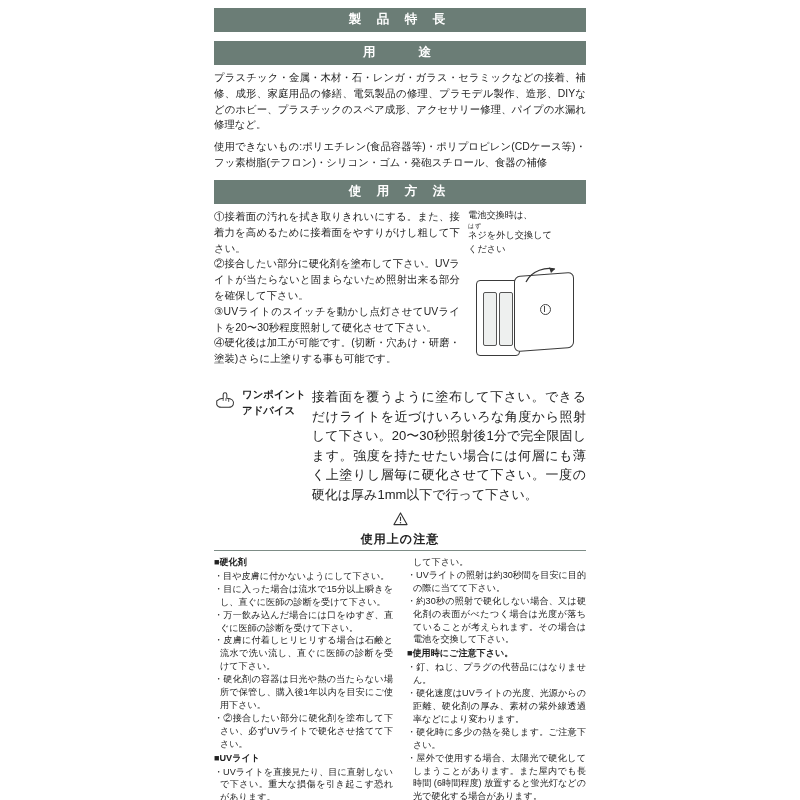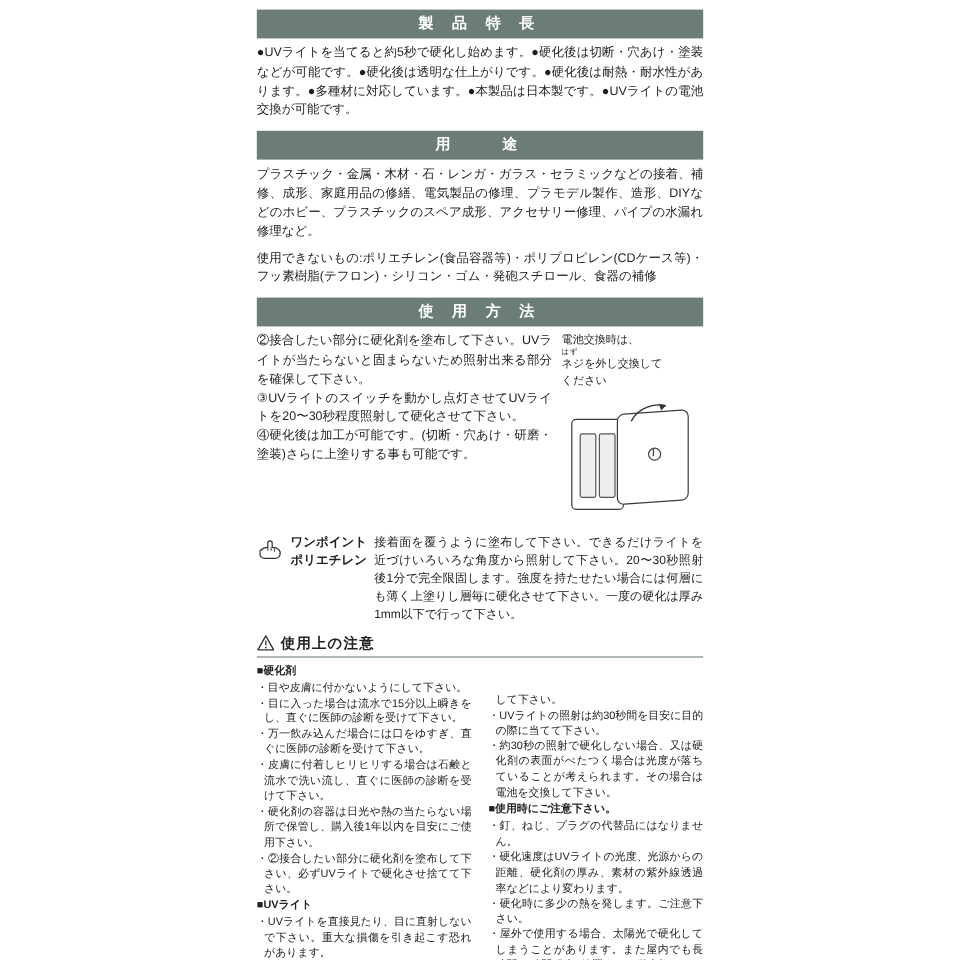--- a/index.html
+++ b/index.html
@@ -155,32 +155,33 @@
     padding-top: 2px;
   }
   .advice-title {
     font-size: 10.4px;
     font-weight: 700;
     line-height: 1.5;
     white-space: nowrap;
     flex: 0 0 auto;
   }
   .advice-body {
-    font-size: 10px;
+    font-size: 13px;
     line-height: 1.5;
     text-align: justify;
   }
   
   .caution-head {
     display: flex;
     align-items: center;
     gap: 5px;
     border-bottom: 1.4px solid #7d8c86;
     padding-bottom: 2px;
     margin-bottom: 5px;
+    flex-direction: column;
   }
   .caution-title {
     font-size: 12px;
     font-weight: 700;
     letter-spacing: 1px;
   }
   .cols {
     display: flex;
     gap: 14px;
     font-size: 9.1px;
@@ -198,45 +199,44 @@
     margin-top: 0;
   }
   .li {
     text-indent: -6px;
     padding-left: 6px;
     margin-bottom: 0;
     text-align: justify;
   }
   .tiny-indent {
     padding-left: 6px;
-    margin-top: 24px;
   }
 </style>
 </head>
 <body>
 
 <div class="page">
   <div class="sheet">
 
     <div class="block">
       <div class="band">製 品 特 長</div>
-      <p class="body-text">●UVライトを当てると約5秒で硬化し始めます。●硬化後は切断・穴あけ・塗装などが可能です。●硬化後は透明な仕上がりです。●硬化後は耐熱・耐水性があります。●多種材に対応しています。●本製品は日本製です。●UVライトの電池交換が可能です。</p>
     </div>
 
     <div class="block">
       <div class="band">用　　途</div>
       <p class="body-text">プラスチック・金属・木材・石・レンガ・ガラス・セラミックなどの接着、補修、成形、家庭用品の修繕、電気製品の修理、プラモデル製作、造形、DIYなどのホビー、プラスチックのスペア成形、アクセサリー修理、パイプの水漏れ修理など。</p>
       <div class="gap"></div>
       <p class="body-text">使用できないもの:ポリエチレン(食品容器等)・ポリプロピレン(CDケース等)・フッ素樹脂(テフロン)・シリコン・ゴム・発砲スチロール、食器の補修</p>
     </div>
 
     <div class="block">
       <div class="band">使 用 方 法</div>
       <div class="usage-wrap">
         <div class="usage-steps">
+          <p class="body-text">①接着面の汚れを拭き取りきれいにする。また、接着力を高めるために接着面をやすりがけし粗して下さい。</p>
           <p class="body-text">②接合したい部分に硬化剤を塗布して下さい。UVライトが当たらないと固まらないため照射出来る部分を確保して下さい。</p>
           <p class="body-text">③UVライトのスイッチを動かし点灯させてUVライトを20〜30秒程度照射して硬化させて下さい。</p>
           <p class="body-text">④硬化後は加工が可能です。(切断・穴あけ・研磨・塗装)さらに上塗りする事も可能です。</p>
         </div>
         <div class="usage-side">
           <div>電池交換時は、</div>
           <span class="ruby">はず</span>
           <div>ネジを外し交換して</div>
           <div>ください</div>
 
@@ -257,21 +257,21 @@
 
     <div class="advice">
       <div class="hand-icon">
         <svg width="22" height="22" viewBox="0 0 24 24">
           <path d="M3,13 q3,-3 7,-3 l0,-4 q0,-2 2,-2 q2,0 2,2 l0,4 q4,0 6,2 q2,2 1,5 q-1,3 -5,3 l-8,0 q-4,0 -5,-3 z" fill="none" stroke="#333" stroke-width="1.1" stroke-linejoin="round"></path>
           <path d="M10,10 l0,3 M13,10 l0,3 M16,11 l0,3" stroke="#333" stroke-width="0.9" fill="none"></path>
         </svg>
       </div>
       <div class="advice-title">
         <div>ワンポイント</div>
-        <div>ポリエチレン</div>
+        <div>アドバイス</div>
       </div>
       <div class="advice-body">接着面を覆うように塗布して下さい。できるだけライトを近づけいろいろな角度から照射して下さい。20〜30秒照射後1分で完全限固します。強度を持たせたい場合には何層にも薄く上塗りし層毎に硬化させて下さい。一度の硬化は厚み1mm以下で行って下さい。</div>
     </div>
 
     <div class="block">
       <div class="caution-head">
         <svg width="15" height="14" viewBox="0 0 16 15">
           <path d="M8,1 L15,13.5 L1,13.5 Z" fill="none" stroke="#333" stroke-width="1.2" stroke-linejoin="round"></path>
           <path d="M8,5 L8,9.5" stroke="#333" stroke-width="1.2"></path>
           <circle cx="8" cy="11.4" r="0.8" fill="#333"></circle>

